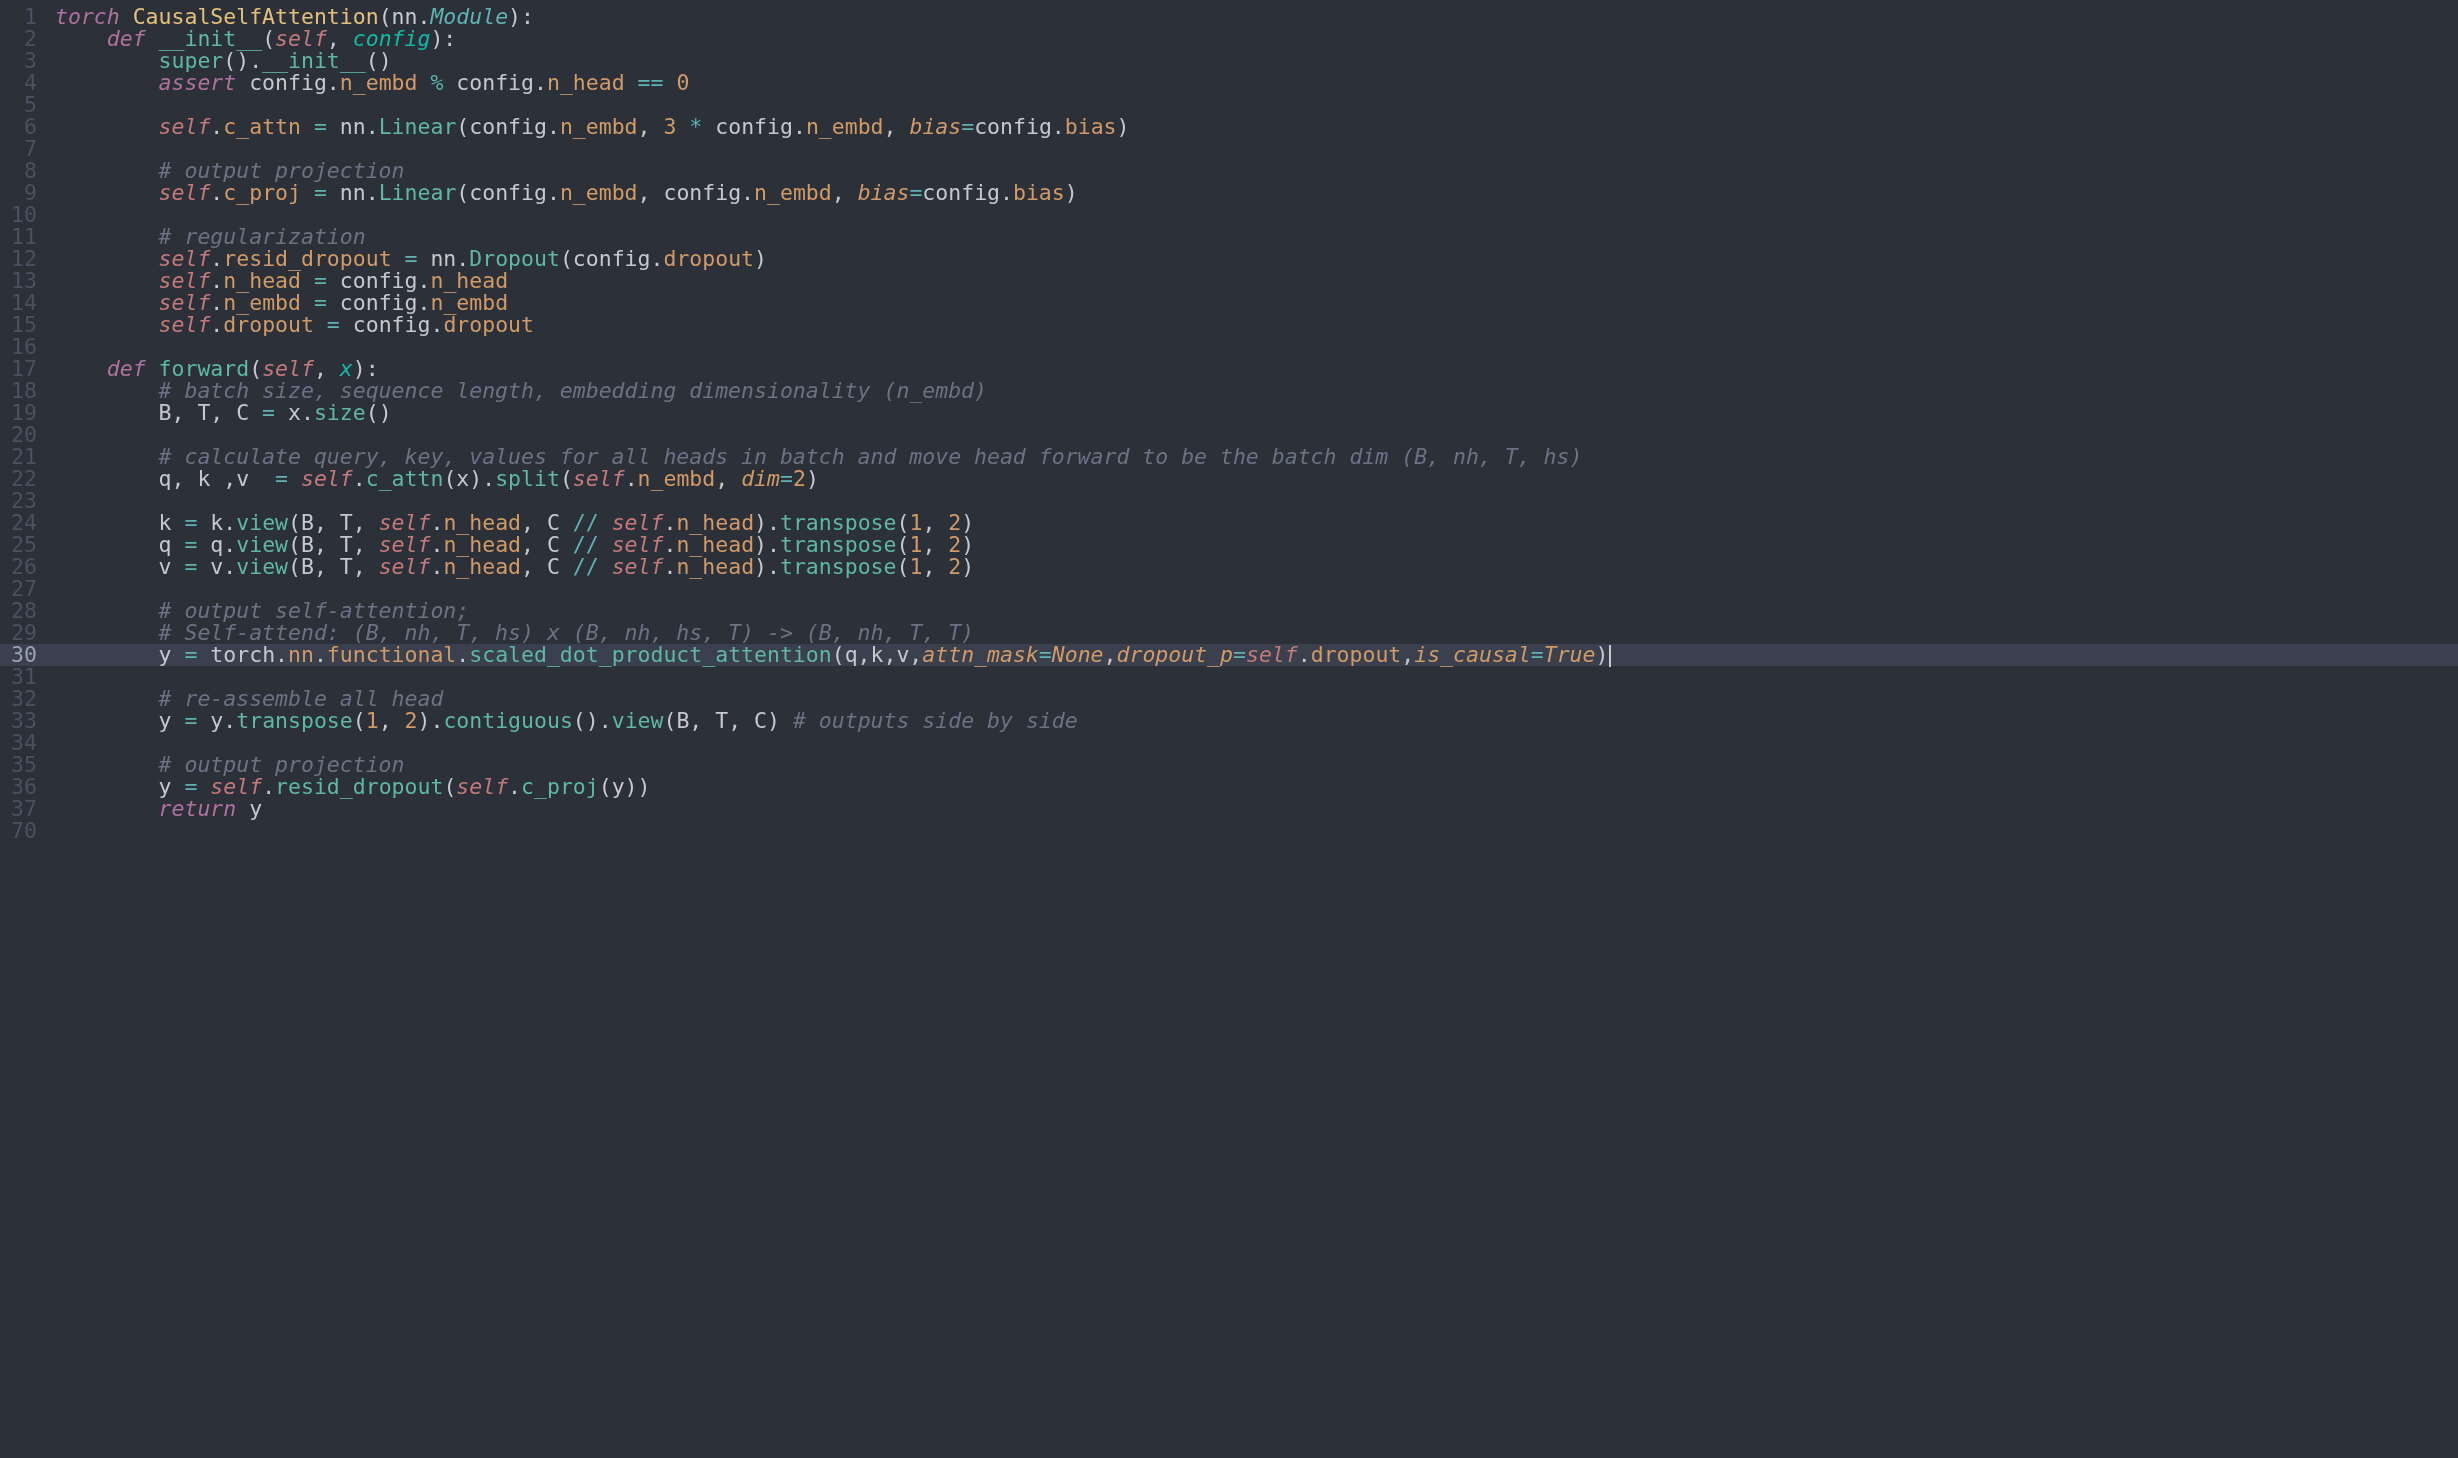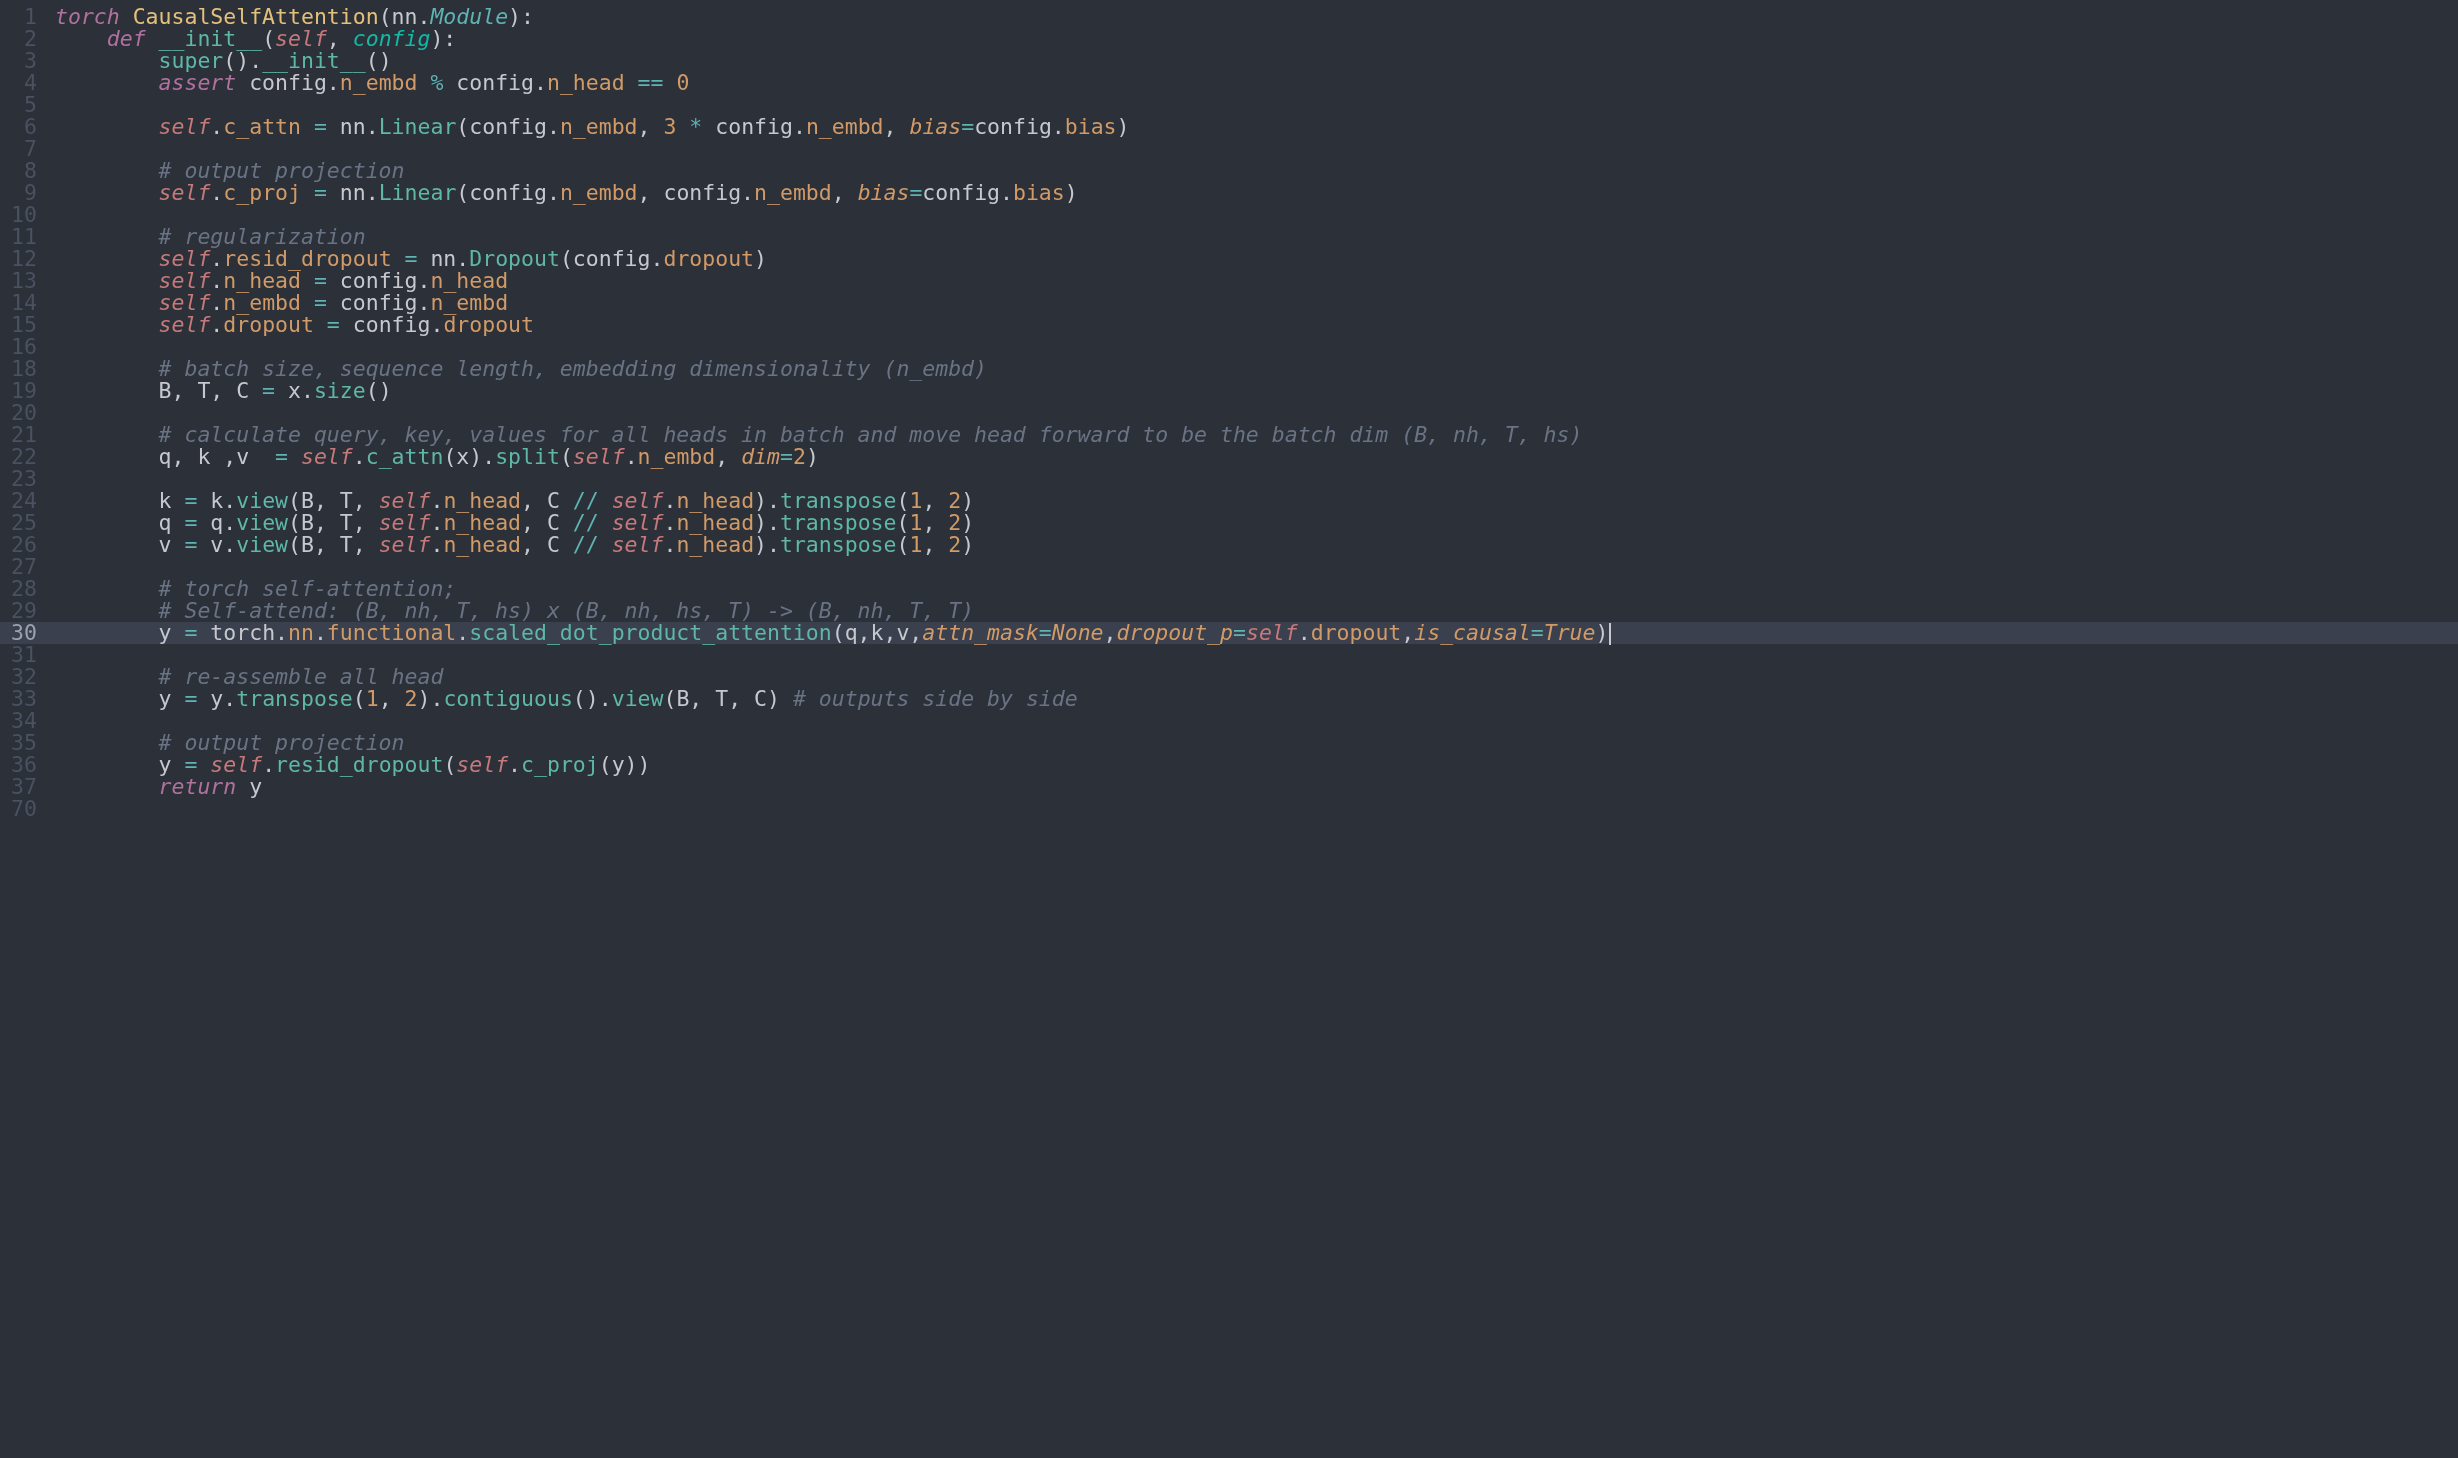--- a/index.html
+++ b/index.html
@@ -81,31 +81,32 @@
     <div class="line"><div class="gutter">7</div><div class="code"></div></div>
     <div class="line"><div class="gutter">8</div><div class="code"><span class="pun">        </span><span class="cmt"># output projection</span></div></div>
     <div class="line"><div class="gutter">9</div><div class="code"><span class="pun">        </span><span class="self">self</span><span class="pun">.</span><span class="attr">c_proj</span><span class="pun"> </span><span class="op">=</span><span class="pun"> nn.</span><span class="fn">Linear</span><span class="pun">(config.</span><span class="attr">n_embd</span><span class="pun">, config.</span><span class="attr">n_embd</span><span class="pun">, </span><span class="kwarg">bias</span><span class="op">=</span><span class="pun">config.</span><span class="attr">bias</span><span class="pun">)</span></div></div>
     <div class="line"><div class="gutter">10</div><div class="code"></div></div>
     <div class="line"><div class="gutter">11</div><div class="code"><span class="pun">        </span><span class="cmt"># regularization</span></div></div>
     <div class="line"><div class="gutter">12</div><div class="code"><span class="pun">        </span><span class="self">self</span><span class="pun">.</span><span class="attr">resid_dropout</span><span class="pun"> </span><span class="op">=</span><span class="pun"> nn.</span><span class="fn">Dropout</span><span class="pun">(config.</span><span class="attr">dropout</span><span class="pun">)</span></div></div>
     <div class="line"><div class="gutter">13</div><div class="code"><span class="pun">        </span><span class="self">self</span><span class="pun">.</span><span class="attr">n_head</span><span class="pun"> </span><span class="op">=</span><span class="pun"> config.</span><span class="attr">n_head</span></div></div>
     <div class="line"><div class="gutter">14</div><div class="code"><span class="pun">        </span><span class="self">self</span><span class="pun">.</span><span class="attr">n_embd</span><span class="pun"> </span><span class="op">=</span><span class="pun"> config.</span><span class="attr">n_embd</span></div></div>
     <div class="line"><div class="gutter">15</div><div class="code"><span class="pun">        </span><span class="self">self</span><span class="pun">.</span><span class="attr">dropout</span><span class="pun"> </span><span class="op">=</span><span class="pun"> config.</span><span class="attr">dropout</span></div></div>
     <div class="line"><div class="gutter">16</div><div class="code"></div></div>
+    <div class="line"><div class="gutter">17</div><div class="code"><span class="pun">    </span><span class="kw">def </span><span class="fndef">forward</span><span class="pun">(</span><span class="self">self</span><span class="pun">, </span><span class="prm">x</span><span class="pun">):</span></div></div>
     <div class="line"><div class="gutter">18</div><div class="code"><span class="pun">        </span><span class="cmt"># batch size, sequence length, embedding dimensionality (n_embd)</span></div></div>
     <div class="line"><div class="gutter">19</div><div class="code"><span class="pun">        B, T, C </span><span class="op">=</span><span class="pun"> x.</span><span class="fn">size</span><span class="pun">()</span></div></div>
     <div class="line"><div class="gutter">20</div><div class="code"></div></div>
     <div class="line"><div class="gutter">21</div><div class="code"><span class="pun">        </span><span class="cmt"># calculate query, key, values for all heads in batch and move head forward to be the batch dim (B, nh, T, hs)</span></div></div>
     <div class="line"><div class="gutter">22</div><div class="code"><span class="pun">        q, k ,v  </span><span class="op">=</span><span class="pun"> </span><span class="self">self</span><span class="pun">.</span><span class="fn">c_attn</span><span class="pun">(x).</span><span class="fn">split</span><span class="pun">(</span><span class="self">self</span><span class="pun">.</span><span class="attr">n_embd</span><span class="pun">, </span><span class="kwarg">dim</span><span class="op">=</span><span class="num">2</span><span class="pun">)</span></div></div>
     <div class="line"><div class="gutter">23</div><div class="code"></div></div>
     <div class="line"><div class="gutter">24</div><div class="code"><span class="pun">        k </span><span class="op">=</span><span class="pun"> k.</span><span class="fn">view</span><span class="pun">(B, T, </span><span class="self">self</span><span class="pun">.</span><span class="attr">n_head</span><span class="pun">, C </span><span class="op">//</span><span class="pun"> </span><span class="self">self</span><span class="pun">.</span><span class="attr">n_head</span><span class="pun">).</span><span class="fn">transpose</span><span class="pun">(</span><span class="num">1</span><span class="pun">, </span><span class="num">2</span><span class="pun">)</span></div></div>
     <div class="line"><div class="gutter">25</div><div class="code"><span class="pun">        q </span><span class="op">=</span><span class="pun"> q.</span><span class="fn">view</span><span class="pun">(B, T, </span><span class="self">self</span><span class="pun">.</span><span class="attr">n_head</span><span class="pun">, C </span><span class="op">//</span><span class="pun"> </span><span class="self">self</span><span class="pun">.</span><span class="attr">n_head</span><span class="pun">).</span><span class="fn">transpose</span><span class="pun">(</span><span class="num">1</span><span class="pun">, </span><span class="num">2</span><span class="pun">)</span></div></div>
     <div class="line"><div class="gutter">26</div><div class="code"><span class="pun">        v </span><span class="op">=</span><span class="pun"> v.</span><span class="fn">view</span><span class="pun">(B, T, </span><span class="self">self</span><span class="pun">.</span><span class="attr">n_head</span><span class="pun">, C </span><span class="op">//</span><span class="pun"> </span><span class="self">self</span><span class="pun">.</span><span class="attr">n_head</span><span class="pun">).</span><span class="fn">transpose</span><span class="pun">(</span><span class="num">1</span><span class="pun">, </span><span class="num">2</span><span class="pun">)</span></div></div>
     <div class="line"><div class="gutter">27</div><div class="code"></div></div>
-    <div class="line"><div class="gutter">28</div><div class="code"><span class="pun">        </span><span class="cmt"># torch self-attention;</span></div></div>
+    <div class="line"><div class="gutter">28</div><div class="code"><span class="pun">        </span><span class="cmt"># output self-attention;</span></div></div>
     <div class="line"><div class="gutter">29</div><div class="code"><span class="pun">        </span><span class="cmt"># Self-attend: (B, nh, T, hs) x (B, nh, hs, T) -&gt; (B, nh, T, T)</span></div></div>
     <div class="line hl"><div class="gutter">30</div><div class="code"><span class="pun">        y </span><span class="op">=</span><span class="pun"> torch.</span><span class="attr">nn</span><span class="pun">.</span><span class="attr">functional</span><span class="pun">.</span><span class="fn">scaled_dot_product_attention</span><span class="pun">(q,k,v,</span><span class="kwarg">attn_mask</span><span class="op">=</span><span class="const">None</span><span class="pun">,</span><span class="kwarg">dropout_p</span><span class="op">=</span><span class="self">self</span><span class="pun">.</span><span class="attr">dropout</span><span class="pun">,</span><span class="kwarg">is_causal</span><span class="op">=</span><span class="const">True</span><span class="pun">)</span><span class="cursor"></span></div></div>
     <div class="line"><div class="gutter">31</div><div class="code"></div></div>
     <div class="line"><div class="gutter">32</div><div class="code"><span class="pun">        </span><span class="cmt"># re-assemble all head</span></div></div>
     <div class="line"><div class="gutter">33</div><div class="code"><span class="pun">        y </span><span class="op">=</span><span class="pun"> y.</span><span class="fn">transpose</span><span class="pun">(</span><span class="num">1</span><span class="pun">, </span><span class="num">2</span><span class="pun">).</span><span class="fn">contiguous</span><span class="pun">().</span><span class="fn">view</span><span class="pun">(B, T, C) </span><span class="cmt"># outputs side by side</span></div></div>
     <div class="line"><div class="gutter">34</div><div class="code"></div></div>
     <div class="line"><div class="gutter">35</div><div class="code"><span class="pun">        </span><span class="cmt"># output projection</span></div></div>
     <div class="line"><div class="gutter">36</div><div class="code"><span class="pun">        y </span><span class="op">=</span><span class="pun"> </span><span class="self">self</span><span class="pun">.</span><span class="fn">resid_dropout</span><span class="pun">(</span><span class="self">self</span><span class="pun">.</span><span class="fn">c_proj</span><span class="pun">(y))</span></div></div>
     <div class="line"><div class="gutter">37</div><div class="code"><span class="pun">        </span><span class="kw">return</span><span class="pun"> y</span></div></div>
     <div class="line"><div class="gutter">70</div><div class="code"></div></div>

